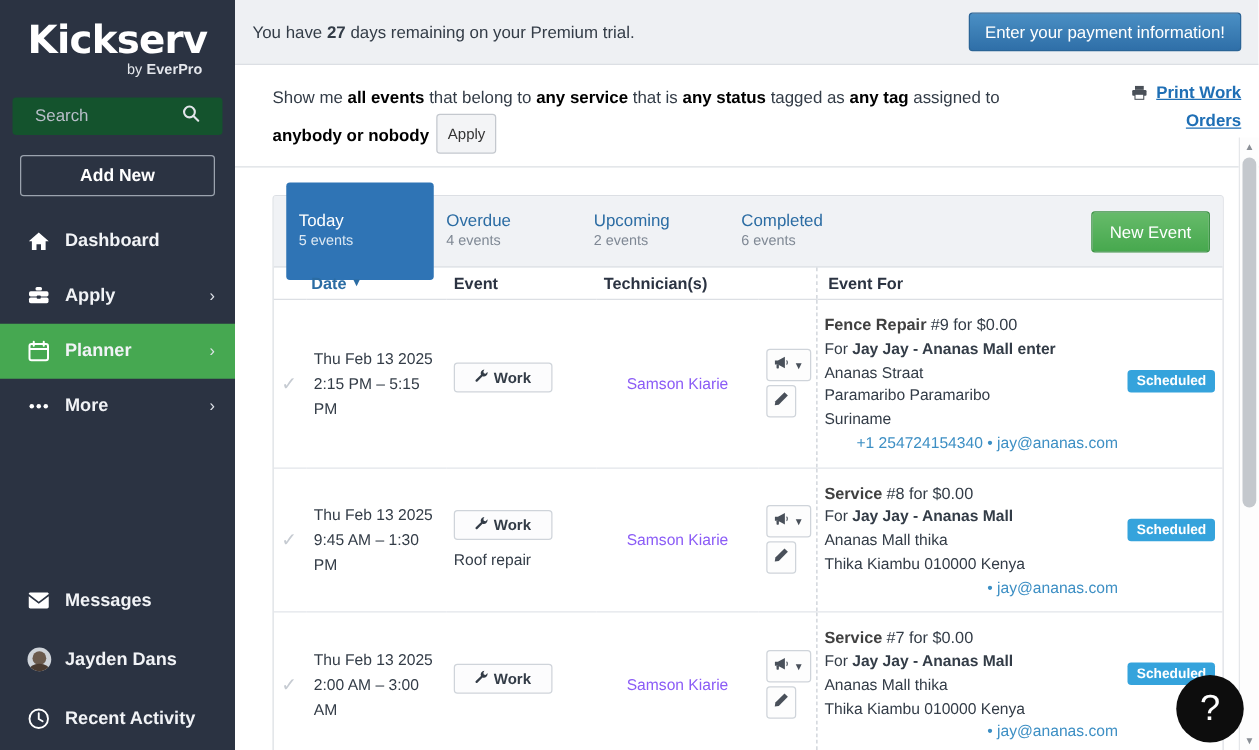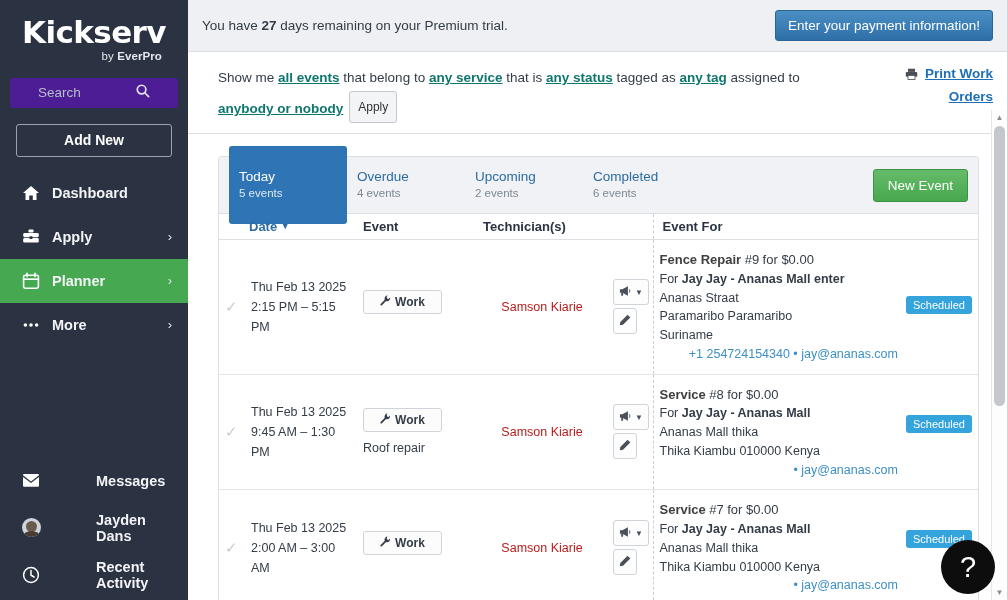--- a/index.html
+++ b/index.html
@@ -25,43 +25,43 @@
     font-size: 31px; font-weight: bold; letter-spacing: -0.6px;
     color: #ffffff; line-height: 1.05; font-family: "DejaVu Sans", sans-serif;
   }
   .logo-sub {
     font-size: 11.5px; color: #e4e7ec; margin-top: 1px;
     text-align: right; padding-right: 26px; letter-spacing: .1px;
   }
   .logo-sub b { font-weight: bold; }
   .search-box {
     margin: 16px 10px 0 10px; height: 30px;
-    background: #4c1d95; border-radius: 3px;
-    display: flex; align-items: center; padding: 0 28px;
+    background: #14532d; border-radius: 3px;
+    display: flex; align-items: center; padding: 0 18px;
     position: relative;
   }
   .search-box .ph { color: #b9bfc9; font-size: 13.5px; flex: 1; }
   .search-box .s-icon { color: #e2e5ea; }
   .addnew {
     margin: 16px 16px 0 16px; height: 33px;
     border: 1px solid #9ba3ae; border-radius: 3px;
     display: flex; align-items: center; justify-content: center;
     font-size: 14px; font-weight: bold; color: #fff; cursor: pointer;
   }
   .nav { margin-top: 14px; }
   .nav-item {
     display: flex; align-items: center; height: 44px;
     padding: 0 16px 0 22px; cursor: pointer; color: #f1f3f6;
   }
   .nav-item .ic { width: 26px; display: flex; align-items: center; color: #fff; }
   .nav-item .lbl { font-size: 14.5px; font-weight: bold; flex: 1; margin-left: 4px; }
   .nav-item .chev { font-size: 13px; color: #dfe3e9; }
   .nav-item.active { background: #46a851; }
   .nav-bottom { position: absolute; bottom: 0; left: 0; right: 0; padding-bottom: 2px; }
-  .nav-bottom .nav-item { height: 47px; gap: 44px; }
+  .nav-bottom .nav-item { height: 47px; }
   .avatar-sm {
     width: 19px; height: 19px; border-radius: 50%;
     background: #cfd4da; display: block; position: relative; overflow: hidden;
   }
   .avatar-sm::after {
     content: ""; position: absolute; left: 4px; top: 3px;
     width: 11px; height: 11px; border-radius: 50%; background: #6b5b4e;
   }
   .avatar-sm::before {
     content: ""; position: absolute; left: 1px; bottom: -5px;
@@ -83,21 +83,21 @@
     color: #fff; font-size: 13.5px; padding: 7px 12px; cursor: pointer;
     white-space: nowrap;
   }
 
   .filter-bar {
     padding: 12px 14px 10px 30px; border-bottom: 1px solid #dcdfe4;
     background: #fff; position: relative; min-height: 62px;
   }
   .filter-sentence { font-size: 13.5px; color: #333c47; line-height: 2.0; max-width: 600px; }
   .filter-sentence a {
-    color: #0f766e; font-weight: bold; text-decoration: underline; cursor: pointer;
+    color: #000000; font-weight: bold; cursor: pointer;
   }
   .apply-btn {
     display: inline-block; border: 1px solid #c4c8ce; border-radius: 3px;
     background: #f3f4f6; font-size: 12px; padding: 3px 8px; margin-left: 6px;
     color: #333; cursor: pointer; vertical-align: 2px;
   }
   .print-link {
     position: absolute; right: 14px; top: 12px; width: 110px;
     text-align: right; font-size: 13.5px; line-height: 1.55;
   }
@@ -148,38 +148,38 @@
 
   .rowcheck { color: #c6cbd2; font-size: 15px; padding-left: 8px; }
   .datecell { font-size: 12.5px; color: #333c47; line-height: 1.6; }
   .work-badge {
     display: inline-flex; align-items: center; gap: 4px;
     border: 1px solid #cfd4da; border-radius: 3px; background: #fcfcfd;
     font-size: 12px; font-weight: bold; color: #333c47; padding: 4px 16px;
     cursor: pointer;
   }
   .work-note { font-size: 12.5px; color: #333c47; margin-top: 9px; }
-  .techcell { font-size: 12.5px; color: #b91c1c; text-align: center; }
+  .techcell { font-size: 12.5px; color: #8b5cf6; text-align: center; }
 
   .actbtns { display: flex; flex-direction: column; align-items: flex-start; gap: 3px; }
   .act-btn {
     border: 1px solid #cfd4da; border-radius: 3px; background: #fdfdfd;
     padding: 3px 5px; display: inline-flex; align-items: center; gap: 3px;
     cursor: pointer; color: #49505a;
   }
   .act-btn .caret2 { font-size: 8px; color: #49505a; }
 
   .for-wrap { display: flex; gap: 8px; }
   .for-main { flex: 1; font-size: 12.5px; color: #333c47; line-height: 1.5; }
   .for-main .ttl { color: #404040; font-weight: bold; font-size: 13px; }
   .for-main .hash { color: #333c47; font-weight: normal; font-size: 13px; }
   .for-main .cust b { font-weight: bold; }
   .for-main .contact { color: #3d8fc4; text-align: right; }
   .badge-sched {
-    background: #35a3dc; color: #fff; font-size: 11px; font-weight: normal;
+    background: #35a3dc; color: #fff; font-size: 11px; font-weight: bold;
     padding: 3px 7px; border-radius: 3px; white-space: nowrap; align-self: flex-start;
     margin-top: 46px; cursor: pointer;
   }
   .badge-sched.b2 { margin-top: 30px; }
 
   
   .vscroll {
     position: absolute; top: 110px; right: 0; width: 16px; bottom: 0;
     background: #fdfdfd; border-left: 1px solid #e5e7ea;
   }

